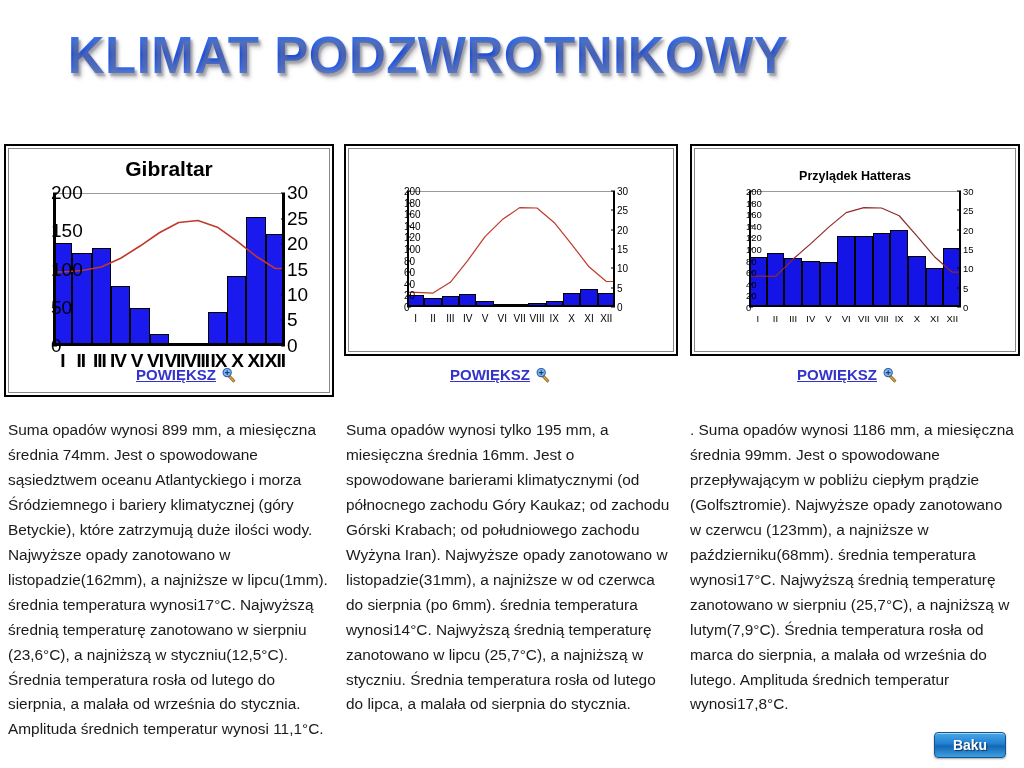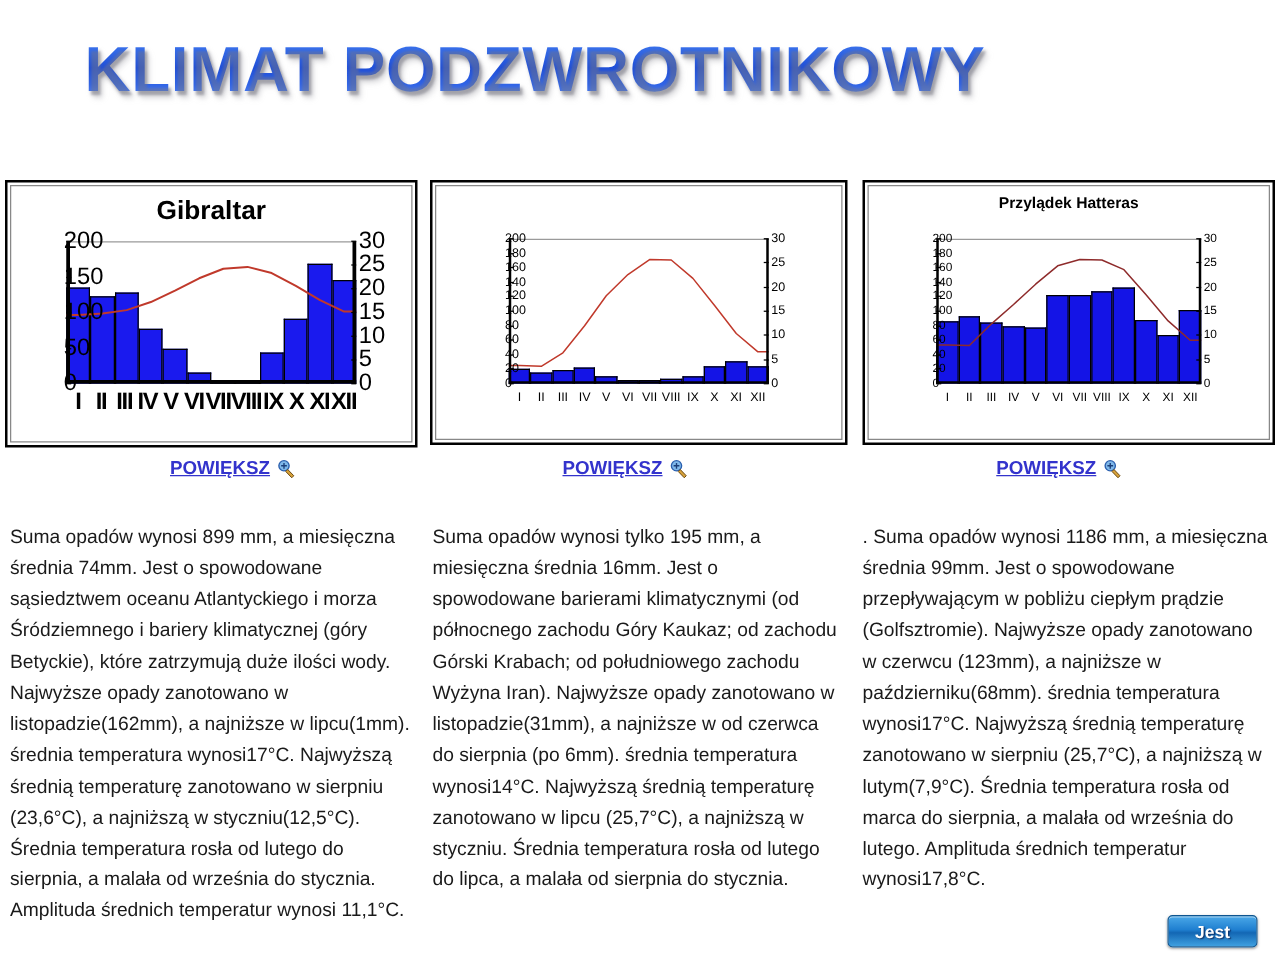--- a/index.html
+++ b/index.html
@@ -34,32 +34,32 @@
   }
 
   
   .charts { position: absolute; top: 144px; left: 0; width: 1024px; height: 214px; }
   .chart-panel {
     position: absolute; top: 0;
     background: #ffffff;
     border: 2px solid #000;
     padding: 2px;
   }
-  .chart-panel.p0 { left: 4px;   width: 330px; height: 214px; }
+  .chart-panel.p0 { left: 4px;   width: 330px; height: 253px; }
   .chart-panel.p1 { left: 344px; width: 334px; height: 212px; border-width: 2px; }
   .chart-panel.p2 { left: 690px; width: 330px; height: 212px; border-width: 2px; }
   .chart-inner { position: relative; width: 100%; height: 100%; border: 1px solid #888; background:#fff; }
 
   .chart-title {
     position: absolute; left: 0; right: 0; top: 6px;
     text-align: center; font-weight: bold; color: #000;
   }
   .p0 .chart-title { font-size: 21px; top: 8px; }
   .p1 .chart-title { font-size: 13px; top: 10px; }
-  .p2 .chart-title { font-size: 12.5px; top: 6px; }
+  .p2 .chart-title { font-size: 12.5px; top: 20px; }
 
   .plot { position: absolute; }
   .p0 .plot { left: 44px; top: 44px; right: 44px; bottom: 46px; }
   .p1 .plot { left: 58px; top: 42px; right: 58px; bottom: 44px; }
   .p2 .plot { left: 54px; top: 42px; right: 54px; bottom: 44px; }
 
   .plot .frame-top { position: absolute; left: 0; right: 0; top: 0; height: 1px; background: #9a9a9a; }
   .plot .axis-left  { position: absolute; left: 0; top: 0; bottom: 0; background: #000; }
   .plot .axis-right { position: absolute; right: 0; top: 0; bottom: 0; background: #000; }
   .plot .axis-bottom{ position: absolute; left: 0; right: 0; bottom: 0; background: #000; }
@@ -418,15 +418,15 @@
           <path d="M9.2 8.6L14 13.6l-1.6 1.6-4.8-5z" fill="#d8a23a" stroke="#6b4a12" stroke-width="0.8"></path>
         </svg>
       </span>
     </a>
   </div>
 
   <div class="col c0">Suma opadów wynosi 899 mm, a miesięczna średnia 74mm. Jest o spowodowane sąsiedztwem oceanu Atlantyckiego i morza Śródziemnego i bariery klimatycznej (góry Betyckie), które zatrzymują duże ilości wody. Najwyższe opady zanotowano w listopadzie(162mm), a najniższe w lipcu(1mm). średnia temperatura wynosi17°C. Najwyższą średnią temperaturę zanotowano w sierpniu (23,6°C), a najniższą w styczniu(12,5°C). Średnia temperatura rosła od lutego do sierpnia, a malała od września do stycznia. Amplituda średnich temperatur wynosi 11,1°C.</div>
   <div class="col c1">Suma opadów wynosi tylko 195 mm, a miesięczna średnia 16mm. Jest o spowodowane barierami klimatycznymi (od północnego zachodu Góry Kaukaz; od zachodu Górski Krabach; od południowego zachodu Wyżyna Iran). Najwyższe opady zanotowano w listopadzie(31mm), a najniższe w od czerwca do sierpnia (po 6mm). średnia temperatura wynosi14°C. Najwyższą  średnią temperaturę zanotowano w lipcu (25,7°C), a najniższą w styczniu. Średnia temperatura rosła od lutego do lipca, a malała od sierpnia do stycznia.</div>
   <div class="col c2">. Suma opadów wynosi 1186 mm, a miesięczna średnia 99mm. Jest o spowodowane przepływającym w pobliżu ciepłym prądzie (Golfsztromie). Najwyższe opady zanotowano w czerwcu (123mm), a najniższe w październiku(68mm). średnia temperatura wynosi17°C. Najwyższą średnią temperaturę zanotowano w sierpniu (25,7°C), a najniższą w lutym(7,9°C). Średnia temperatura rosła od marca do sierpnia, a malała od września do lutego. Amplituda średnich temperatur wynosi17,8°C.</div>
 
-  <div class="dalej">Jest</div>
+  <div class="dalej">Baku</div>
 
 </div>
 
 </body></html>

